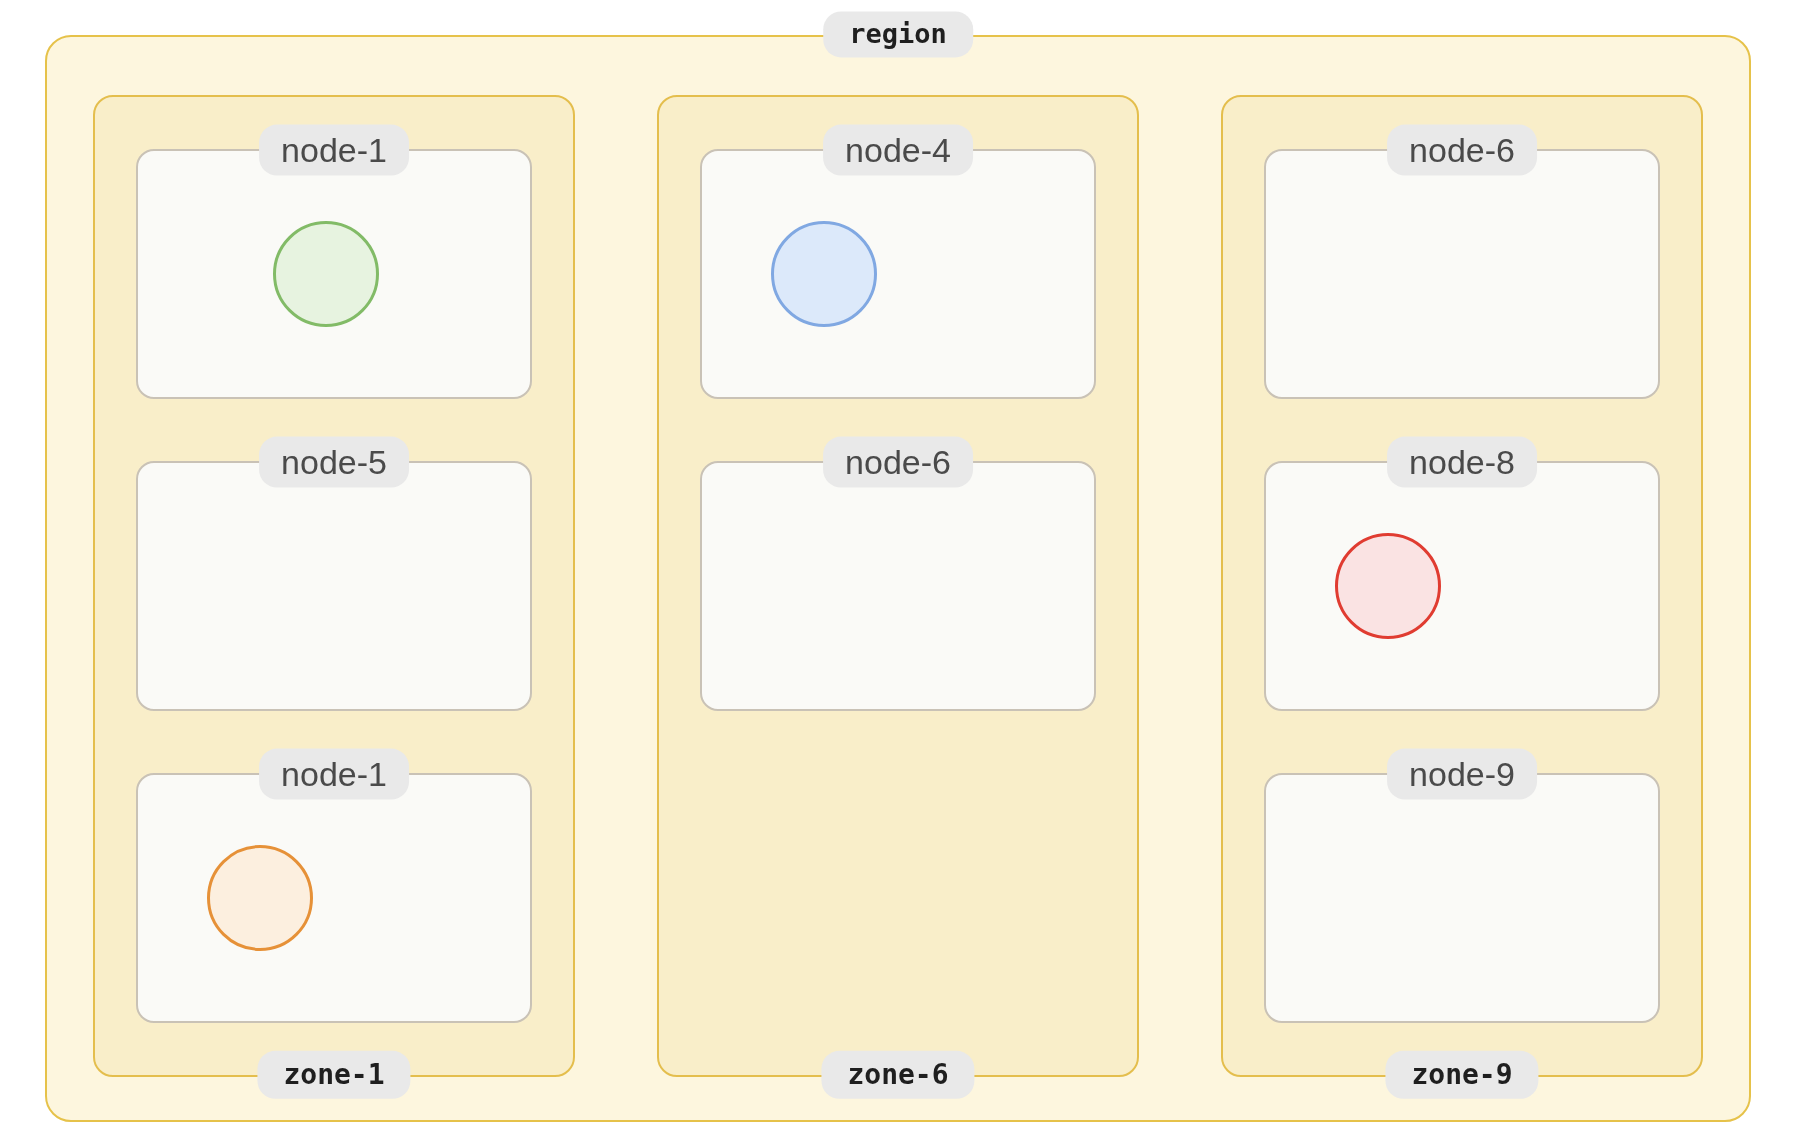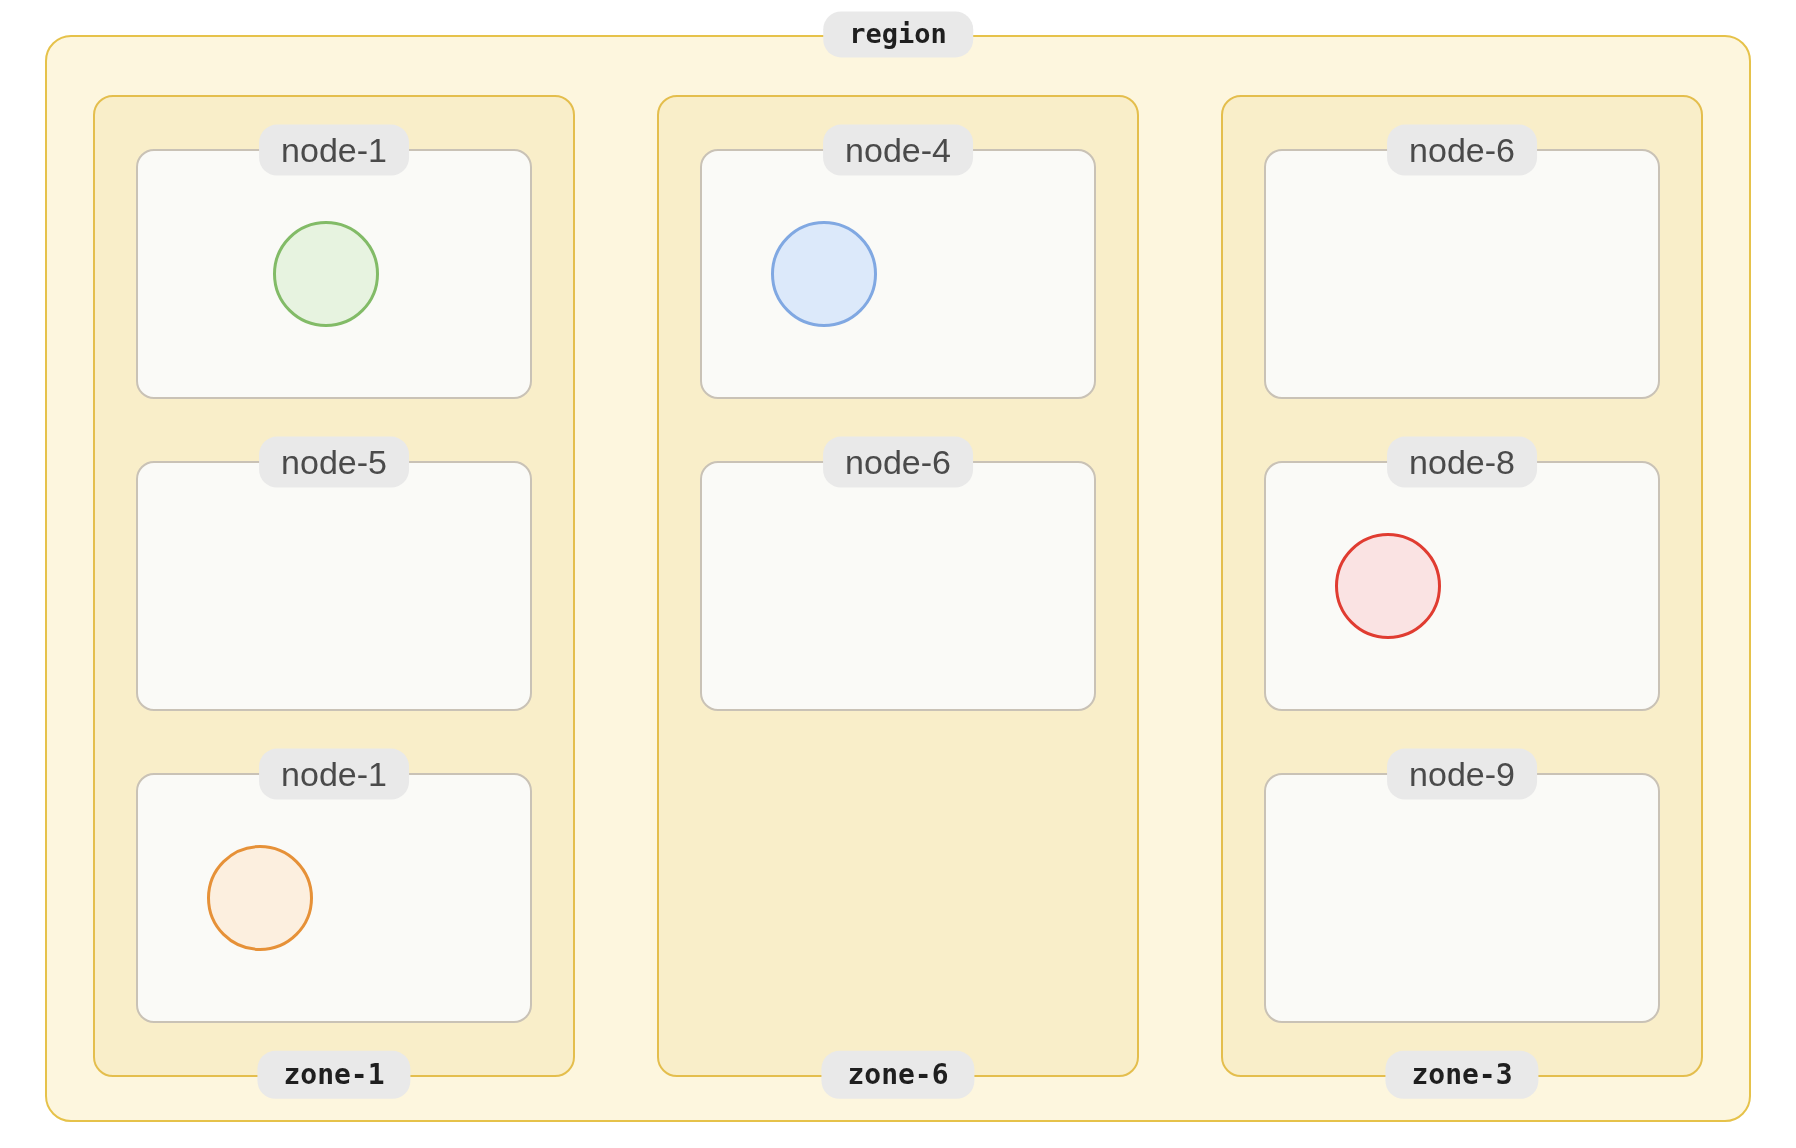--- a/index.html
+++ b/index.html
@@ -160,17 +160,17 @@
 
       </div>
       <div class="node">
         <div class="pill node-label">node-8</div>
         <div class="pod pos-left" data-pod="red" style="background-color: rgb(250, 227, 227); border-color: rgb(224, 60, 49);"></div>
       </div>
       <div class="node">
         <div class="pill node-label">node-9</div>
 
       </div>
-      <div class="pill zone-label">zone-3</div>
+      <div class="pill zone-label">zone-9</div>
     </div>
 
   </div>
 </div>
 
 </body></html>

